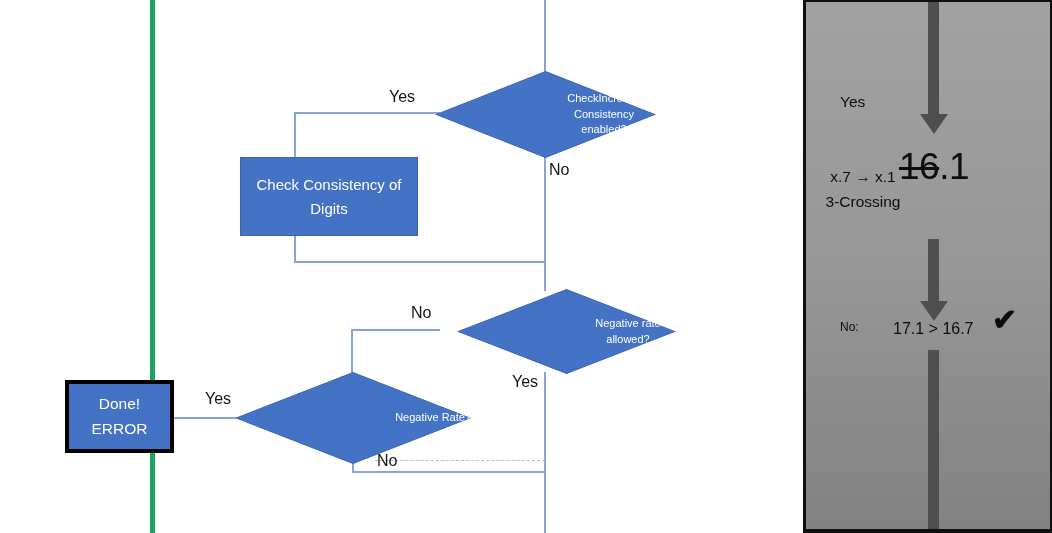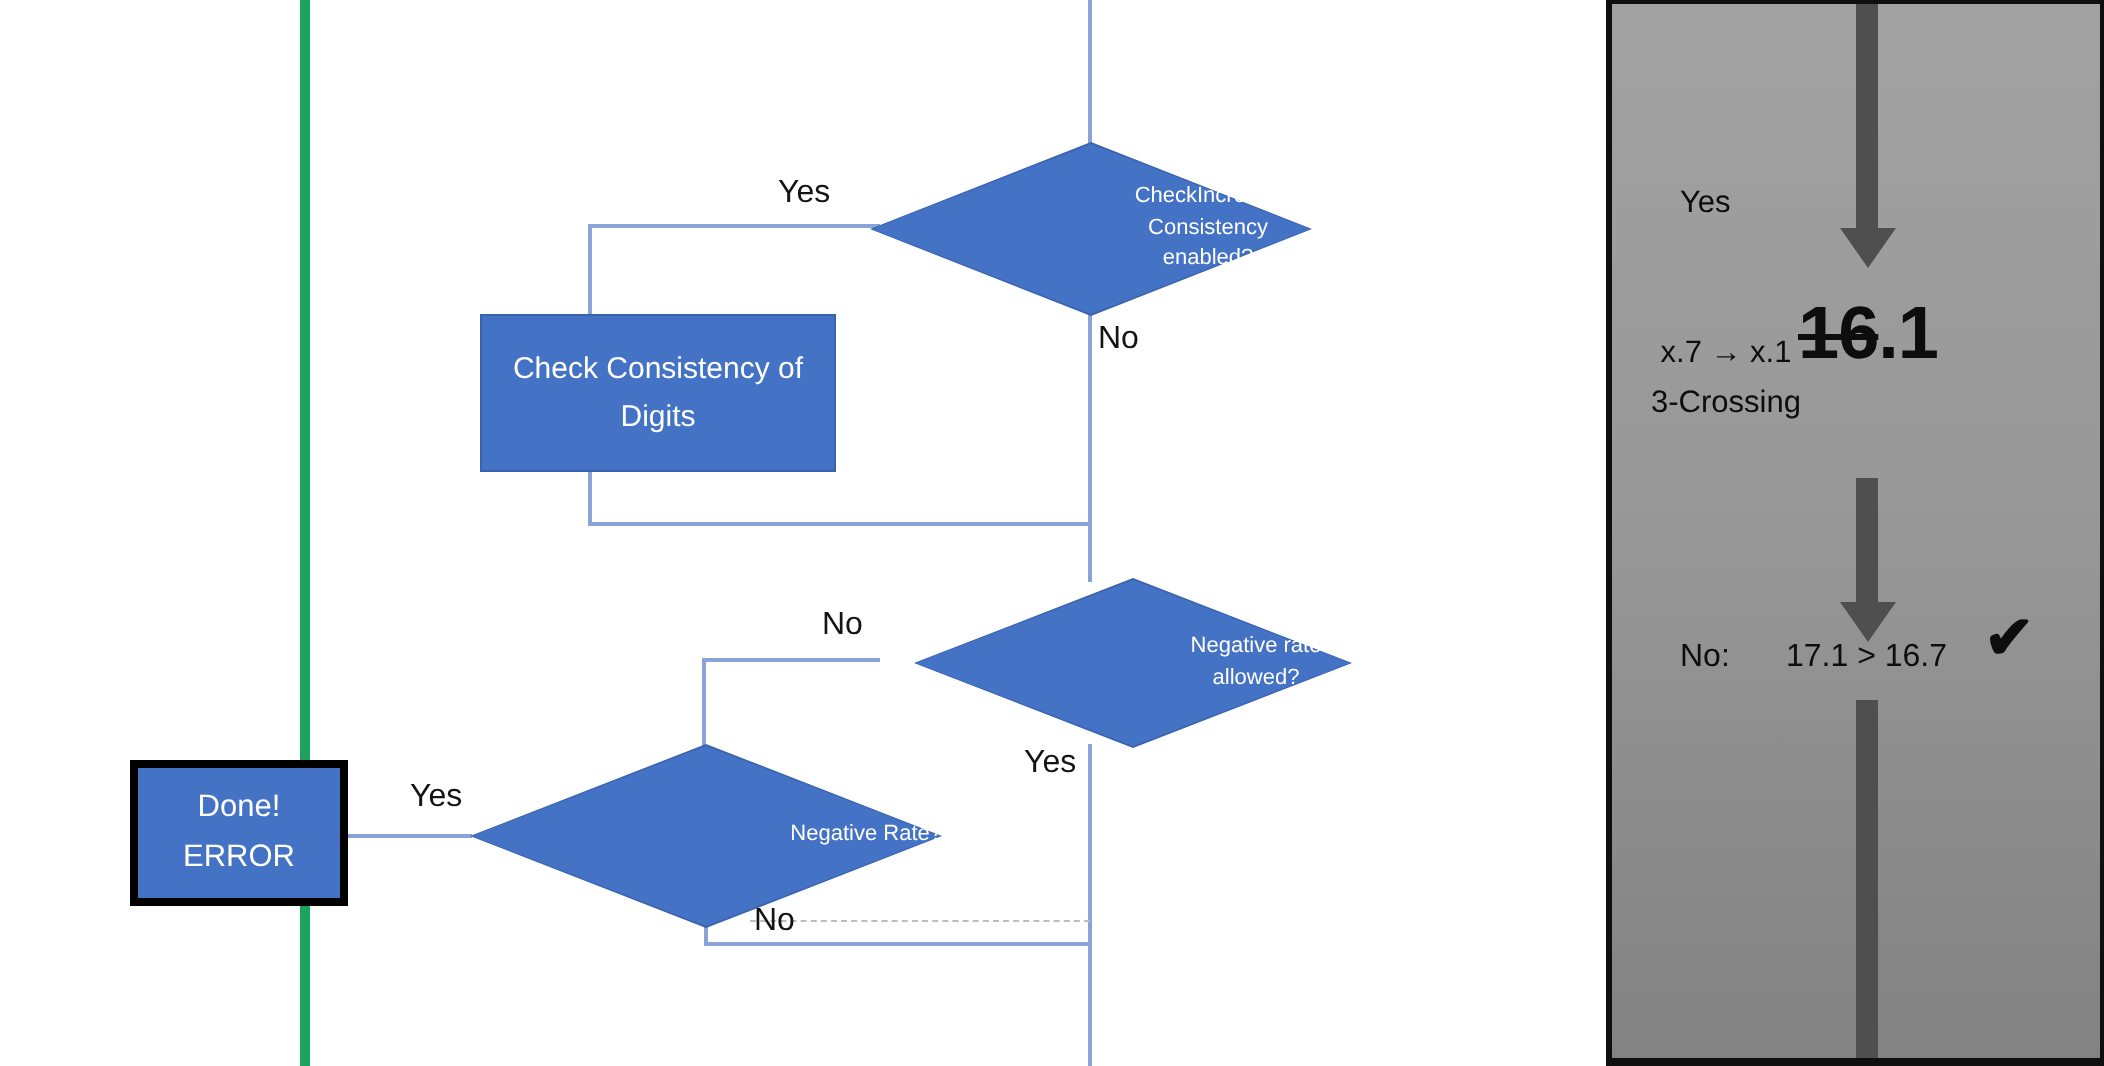--- a/index.html
+++ b/index.html
@@ -30,21 +30,21 @@
   .panel{position:absolute;left:803px;top:0;width:249px;height:533px;box-sizing:border-box;
     border:2px solid #0f0f0f;border-left-width:3px;border-bottom-width:4px;z-index:5;
     background:linear-gradient(180deg,#a2a2a2 0%,#979797 50%,#828282 100%);}
   .arrow-shaft{position:absolute;width:11px;background:#4f4f4f;}
   .arrow-head{position:absolute;width:0;height:0;
     border-left:14px solid transparent;border-right:14px solid transparent;
     border-top:20px solid #4f4f4f;}
   .p-text{position:absolute;color:#0d0d0d;}
   .p-small{font-size:15.5px;}
   .case-block{left:0;top:162px;width:86px;text-align:center;line-height:25px;padding-left:14px;}
-  .big-nums{left:93px;top:146px;font-size:37px;font-weight:700;line-height:38px;letter-spacing:-0.5px;}
+  .big-nums{left:93px;top:146px;font-size:37px;font-weight:400;line-height:38px;letter-spacing:-0.5px;}
   .big-nums s{text-decoration-thickness:3px;}
   .check{font-size:30px;font-weight:bold;line-height:1;}
 </style>
 </head>
 <body>
 
 <div class="green-line"></div>
 
 <div class="line" style="left:544px;top:0;width:2px;height:72px;"></div>
 <div class="line" style="left:294px;top:112px;width:146px;height:2px;"></div>
@@ -111,18 +111,18 @@
     <div>3-Crossing</div>
   </div>
 
   <div class="p-text big-nums">
     <div><s>16</s><span>.1</span></div>
   </div>
 
   <div class="arrow-shaft" style="left:122px;top:237px;height:64px;"></div>
   <div class="arrow-head" style="left:114px;top:299px;"></div>
 
-  <div class="p-text" style="left:34px;top:318px;font-size:16px;">No:</div>
+  <div class="p-text" style="left:34px;top:318px;font-size:12px;">No:</div>
   <div class="p-text" style="left:87px;top:318px;font-size:16px;">17.1 &gt; 16.7</div>
   <div class="p-text check" style="left:186px;top:303px;">✔</div>
 
   <div class="arrow-shaft" style="left:122px;top:348px;height:179px;"></div>
 </div>
 
 </body></html>

